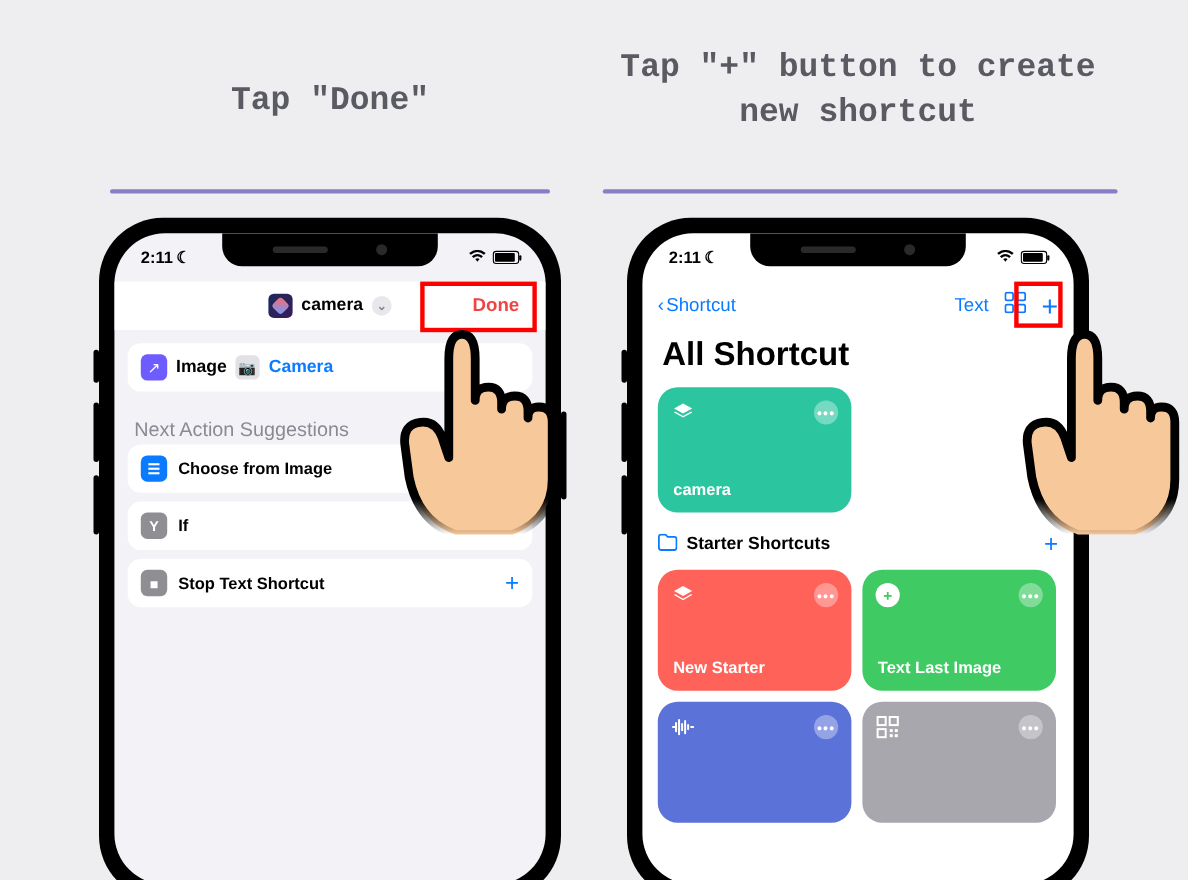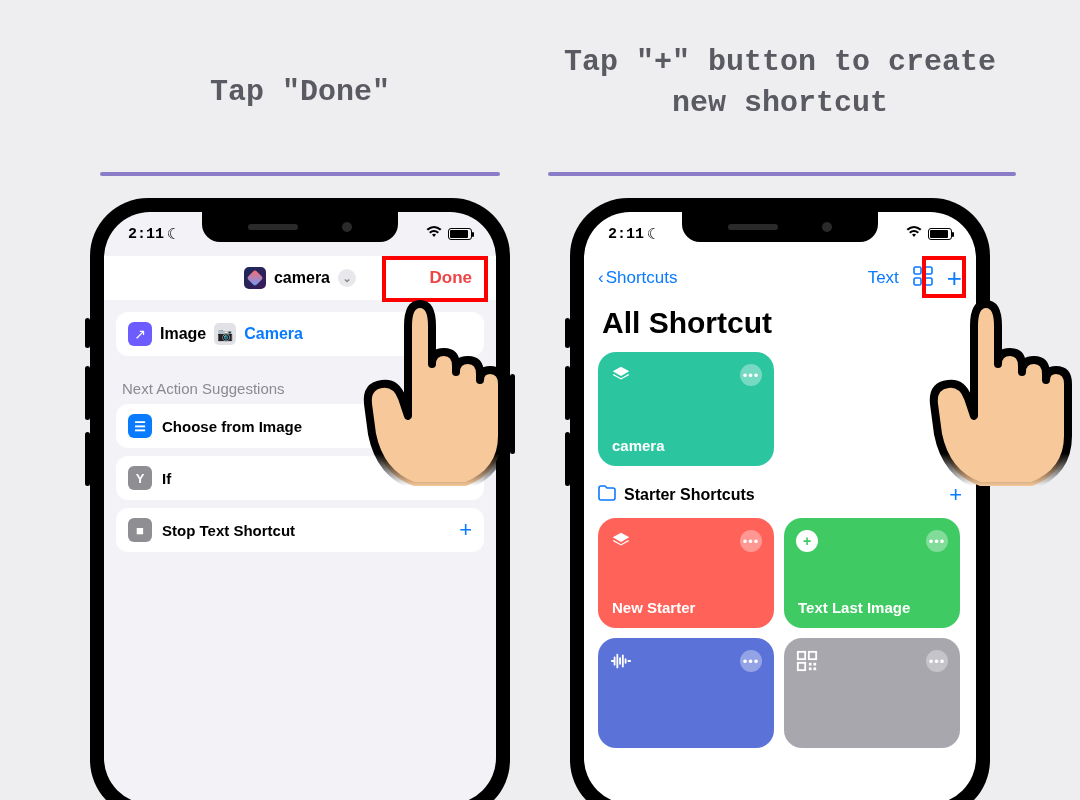--- a/index.html
+++ b/index.html
@@ -46,21 +46,21 @@
     width: 196px; height: 30px; background: #000;
     border-bottom-left-radius: 18px; border-bottom-right-radius: 18px;
     display: flex; align-items: center; justify-content: center; gap: 44px;
   }
   .speaker { width: 50px; height: 6px; background: #2a2a2a; border-radius: 3px; }
   .cam { width: 10px; height: 10px; background: #2a2a2a; border-radius: 50%; }
 
   .statusbar {
     position: absolute; top: 0; left: 0; right: 0; height: 44px;
     display: flex; align-items: center; justify-content: space-between;
-    padding: 0 24px; font-weight: 600; font-size: 15px; font-family: Liberation Mono, monospace;
+    padding: 0 24px; font-weight: 600; font-size: 15px;
   }
   .status-left { display: flex; align-items: center; gap: 3px; }
   .status-right { display: flex; align-items: center; gap: 6px; }
   .wifi { font-size: 14px; }
   .battery {
     width: 24px; height: 12px; border: 1.5px solid #000; border-radius: 3px;
     position: relative; display: inline-block;
   }
   .battery::after { content:""; position:absolute; right:-3px; top:3px; width:2px; height:5px; background:#000; border-radius:1px; }
   .battery-fill { position:absolute; left:1px; top:1px; bottom:1px; width:18px; background:#000; border-radius:1px; }
@@ -90,21 +90,21 @@
   .action-row {
     position:absolute; left:12px; right:12px; top:100px; height:44px;
     background:#fff; border-radius:12px; display:flex; align-items:center; padding:0 12px; gap:8px;
     font-size:16px;
   }
   .purple-icon{width:24px;height:24px;border-radius:6px;background:#6d5cff;display:flex;align-items:center;justify-content:center;color:#fff;font-size:14px;}
   .camera-icon-badge{width:22px;height:22px;border-radius:5px;background:#e2e2e6;display:flex;align-items:center;justify-content:center;font-size:13px;}
   .open-text{font-weight:600;}
   .camera-link{color:#0a7aff;font-weight:600;}
 
-  .suggestions-label{position:absolute;left:18px;top:168px;font-size:15px;color:#8a8a92;}
+  .suggestions-label{position:absolute;left:18px;top:168px;font-size:18px;color:#8a8a92;}
   .sugg-row{position:absolute;left:12px;right:12px;height:44px;background:#fff;border-radius:12px;display:flex;align-items:center;padding:0 12px;gap:10px;font-size:15px;font-weight:600;}
   .sugg1{top:192px;} .sugg2{top:244px;} .sugg3{top:296px;}
   .sugg-icon{width:24px;height:24px;border-radius:6px;display:flex;align-items:center;justify-content:center;color:#fff;font-size:13px;}
   .ic-blue{background:#0a7aff;} .ic-gray{background:#8e8e93;} .ic-gray2{background:#8e8e93;}
   .plus-right{margin-left:auto;color:#0a7aff;font-size:22px;font-weight:400;}
 
   
   .navbar2{position:absolute;top:44px;left:0;right:0;height:44px;display:flex;align-items:center;padding:0 14px;gap:4px;}
   .back-link{color:#0a7aff;font-size:17px;display:flex;align-items:center;gap:2px;}
   .nav-spacer{flex:1;}
@@ -234,21 +234,21 @@
         </span>
         <span class="battery">
             <span class="battery-fill"></span>
           </span>
       </div>
     </div>
 
     <div class="navbar2">
       <div class="back-link">
         <span>‹</span>
-        <span>Shortcuts</span>
+        <span>Shortcut</span>
       </div>
       <div class="nav-spacer"></div>
       <div class="edit-btn">Text</div>
       <div class="grid-btn">
         <svg width="20" height="20" viewBox="0 0 20 20">
             <rect x="1" y="1" width="7" height="7" rx="1.5" fill="none" stroke="#0a7aff" stroke-width="1.6"></rect>
             <rect x="12" y="1" width="7" height="7" rx="1.5" fill="none" stroke="#0a7aff" stroke-width="1.6"></rect>
             <rect x="1" y="12" width="7" height="7" rx="1.5" fill="none" stroke="#0a7aff" stroke-width="1.6"></rect>
             <rect x="12" y="12" width="7" height="7" rx="1.5" fill="none" stroke="#0a7aff" stroke-width="1.6"></rect>
           </svg>

